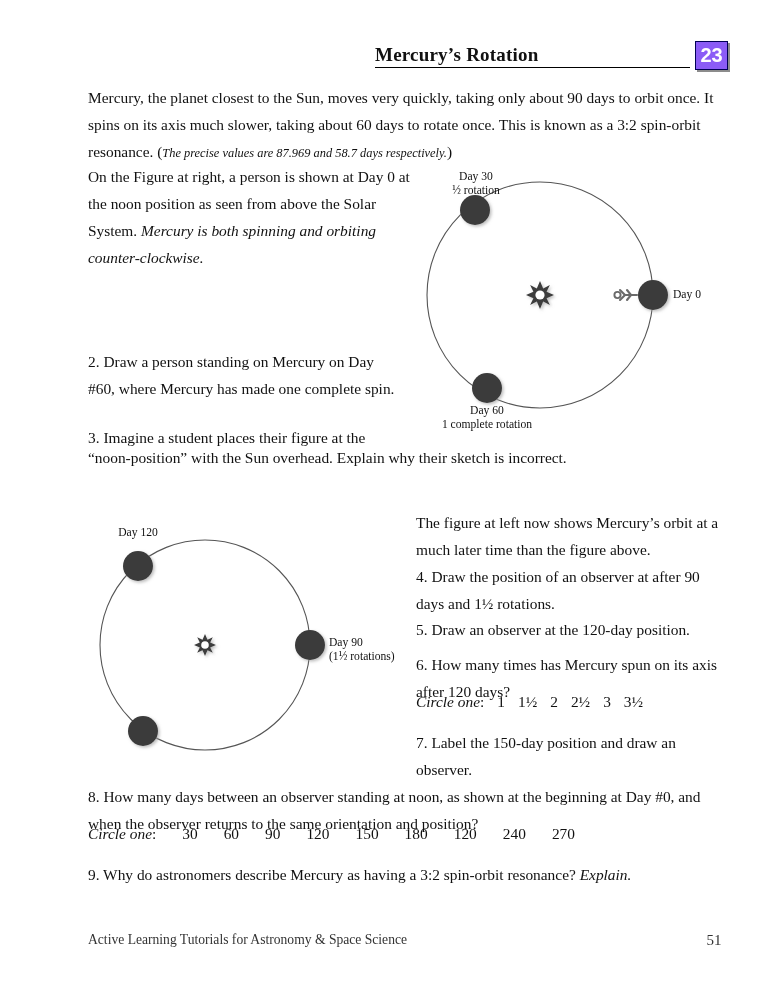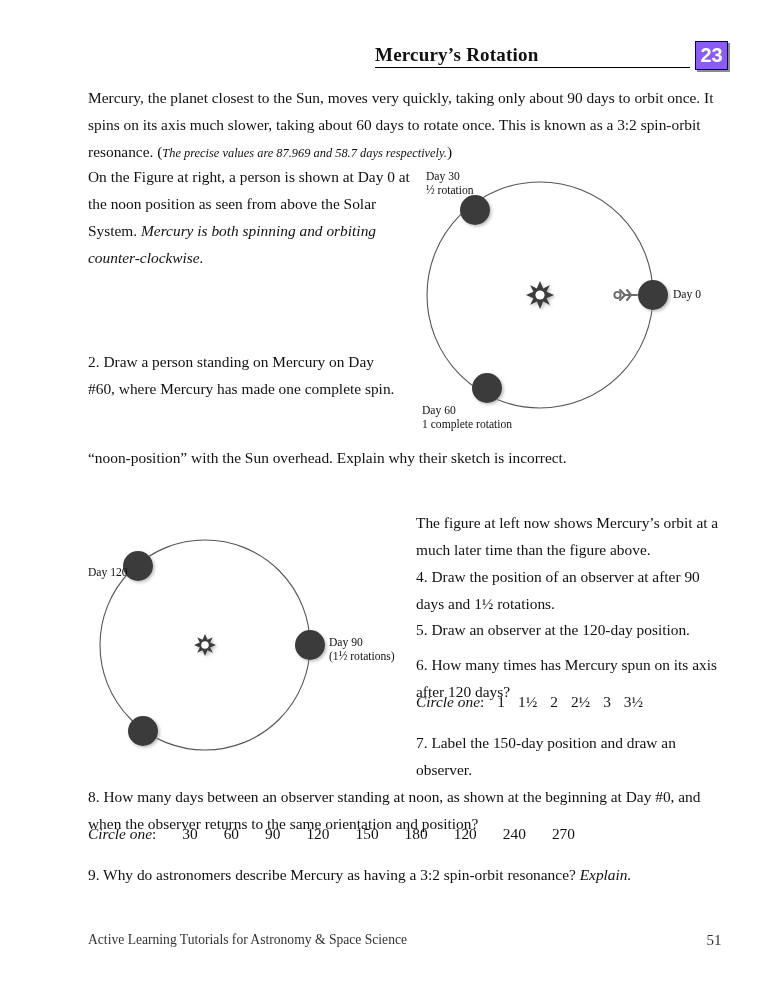--- a/index.html
+++ b/index.html
@@ -108,21 +108,21 @@
 
   
   .figure { position: absolute; }
   #figure-top    { left: 418px; top: 168px;  width: 312px; height: 262px; }
   #figure-bottom { left: 86px;  top: 518px;  width: 320px; height: 250px; }
 
   .fig-label {
     position: absolute;
     font-size: 11.6px;
     line-height: 14px;
-    text-align: left;
+    text-align: center;
     white-space: nowrap;
     color: #111;
   }
 
   
   .footer-left {
     position: absolute;
     left: 88px;
     top: 932px;
     font-size: 13.6px;
@@ -153,20 +153,21 @@
     <span>Mercury, the planet closest to the Sun, moves very quickly, taking only about 90 days to orbit once. It spins on its axis much slower, taking about 60 days to rotate once.  This is known as a 3:2 spin-orbit resonance.  (</span><span class="small-note">The precise values are 87.969 and 58.7 days respectively.</span><span>)</span>
   </div>
 
   <div class="ptext" id="para-figure">
     <span>On the Figure at right, a person is shown at Day 0 at the noon position as seen from above the Solar System.  </span><span class="it">Mercury is both spinning and orbiting counter-clockwise.</span>
   </div>
 
 
   <div class="ptext" id="q2">2. Draw a person standing on Mercury on Day #60, where Mercury has made one complete spin.</div>
 
+  <div class="ptext" id="q3a">3.  Imagine a student places their figure at the</div>
   <div class="ptext" id="q3b" style="top:444px;">“noon-position” with the Sun overhead. Explain why their sketch is incorrect.</div>
 
   <div class="figure" id="figure-top">
     <svg width="312" height="262" viewBox="0 0 312 262">
       <defs>
         <filter id="softshadow" x="-60%" y="-60%" width="240%" height="240%">
           <feDropShadow dx="1.6" dy="1.6" stdDeviation="1.4" flood-color="#999" flood-opacity="0.65"></feDropShadow>
         </filter>
       </defs>
 
@@ -223,21 +224,21 @@
         <circle cx="0" cy="0" r="3.8" fill="#ffffff"></circle>
       </g>
 
       <circle cx="224" cy="127" r="15" fill="#3a3a3a" filter="url(#softshadow2)"></circle>
 
       <circle cx="52" cy="48" r="15" fill="#3a3a3a" filter="url(#softshadow2)"></circle>
 
       <circle cx="57" cy="213" r="15" fill="#3a3a3a" filter="url(#softshadow2)"></circle>
     </svg>
 
-    <div class="fig-label" style="left:2px; top:8px; width:100px;margin-top:40px;">Day 120</div>
+    <div class="fig-label" style="left:2px; top:8px; width:100px;">Day 120</div>
 
     <div class="fig-label" style="left:243px; top:118px; width:118px; text-align:left;">
       <div>Day 90</div>
       <div>(1½ rotations)</div>
     </div>
   </div>
 
   <div class="ptext" id="right-intro">The figure at left now shows Mercury’s orbit at a much later time than the figure above.</div>
   <div class="ptext" id="q4">4. Draw the position of an observer at after 90 days and 1½ rotations.</div>
   <div class="ptext" id="q5">5. Draw an observer at the 120-day position.</div>

